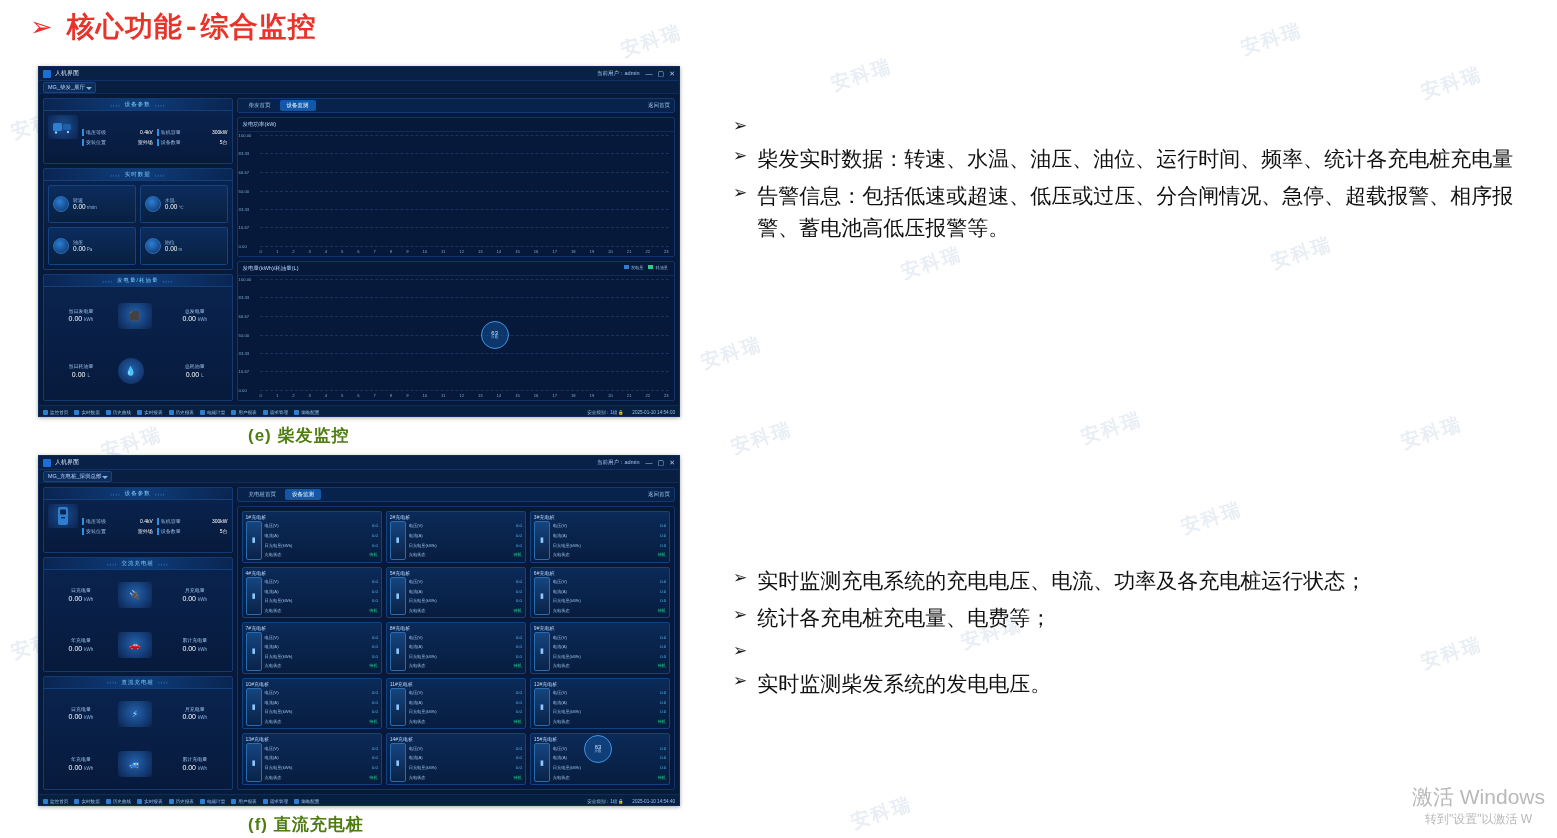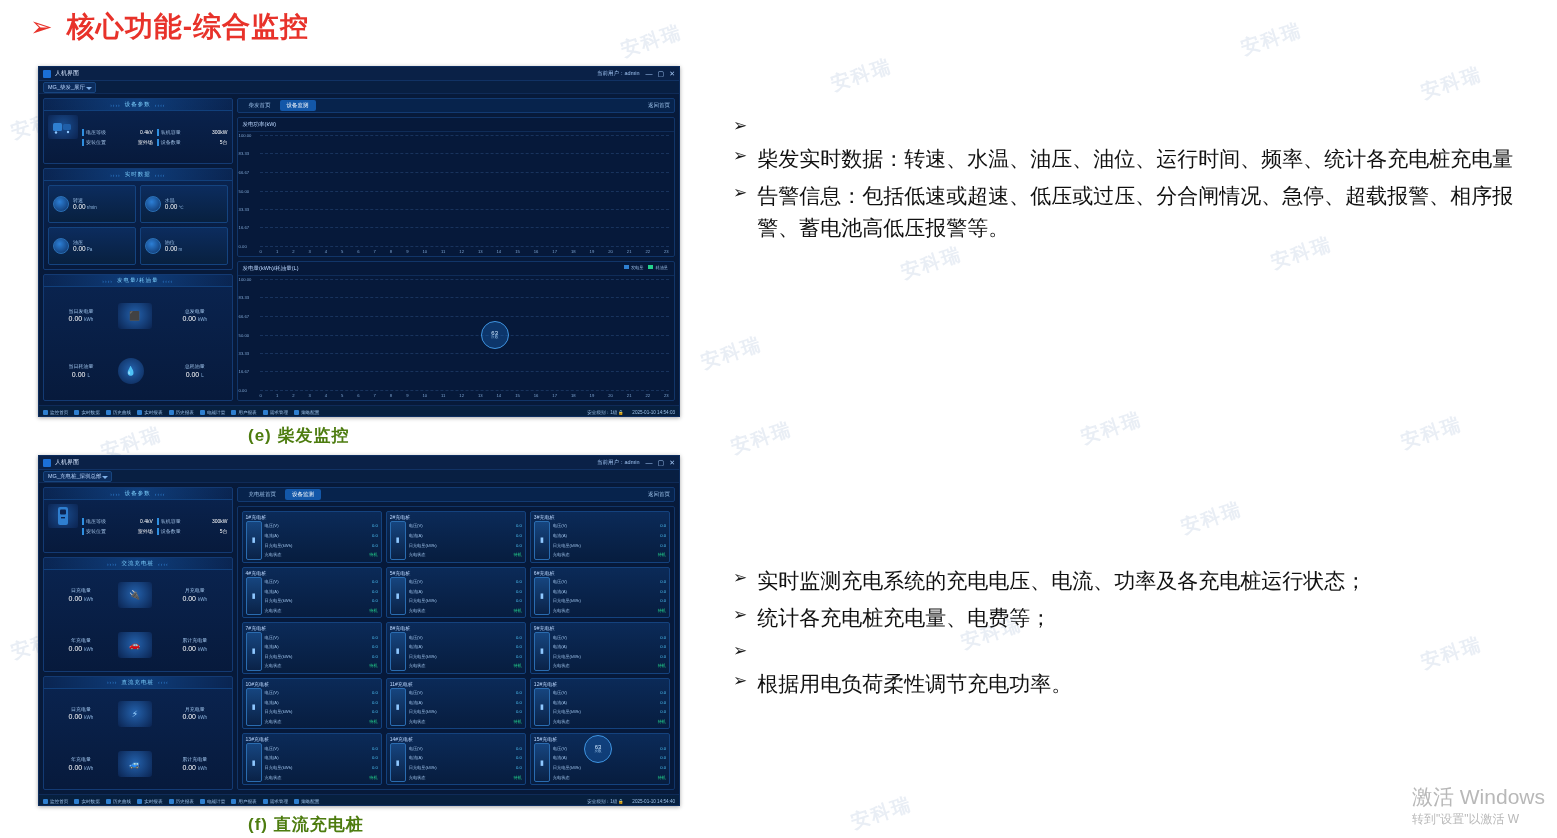--- a/index.html
+++ b/index.html
@@ -23,21 +23,21 @@
   }
   
   .slide-title{
     position:absolute;left:30px;top:8px;
     display:flex;align-items:center;gap:14px;
   }
   .slide-title .arrow{
     color:#e8322a;font-size:27px;line-height:1;font-weight:bold;
   }
   .slide-title .ttext{
-    color:#e8322a;font-size:28px;font-weight:bold;letter-spacing:1px;
+    color:#e8322a;font-size:28px;font-weight:bold;letter-spacing:1px;font-family:Liberation Mono, monospace;
   }
 
   
   .appwin{
     position:absolute;
     background:#071a3a;
     border:1px solid #0d2d5e;
     box-shadow:0 1px 4px rgba(0,0,0,.35);
     overflow:hidden;
     color:#cfe2ff;
@@ -167,21 +167,21 @@
   
   .caption{
     position:absolute;font-size:17px;font-weight:bold;color:#4d7c0f;letter-spacing:1px;
   }
   
   .bullets{position:absolute;}
   .bl{display:flex;gap:10px;margin-bottom:4px;}
   .bl .mk{color:#1a1a1a;font-size:17px;line-height:1.55;}
   .bl .tx{font-size:21px;color:#111;line-height:1.55;}
   
-  .activate{position:absolute;right:12px;bottom:10px;text-align:left;color:#c9c9c9;}
+  .activate{position:absolute;right:12px;bottom:10px;text-align:center;color:#c9c9c9;}
   .activate .a1{font-size:21px;color:#b8b8b8;}
   .activate .a2{font-size:12px;color:#b8b8b8;}
 </style>
 </head>
 <body>
 
 <div class="watermark" style="left:620px;top:28px;">安科瑞</div>
 <div class="watermark" style="left:830px;top:62px;">安科瑞</div>
 <div class="watermark" style="left:1240px;top:26px;">安科瑞</div>
 <div class="watermark" style="left:1420px;top:70px;">安科瑞</div>
@@ -1077,20 +1077,20 @@
   </div>
   <div class="bl">
     <span class="mk">➢</span>
     <span class="tx">统计各充电桩充电量、电费等；</span>
   </div>
   <div class="bl">
     <span class="mk">➢</span>
   </div>
   <div class="bl">
     <span class="mk">➢</span>
-    <span class="tx">根据用电负荷柔性调节充电功率。</span>
+    <span class="tx">实时监测柴发系统的发电电压。</span>
   </div>
 </div>
 
 <div class="activate">
   <div class="a1">激活 Windows</div>
   <div class="a2">转到"设置"以激活 W</div>
 </div>
 
 </body></html>

